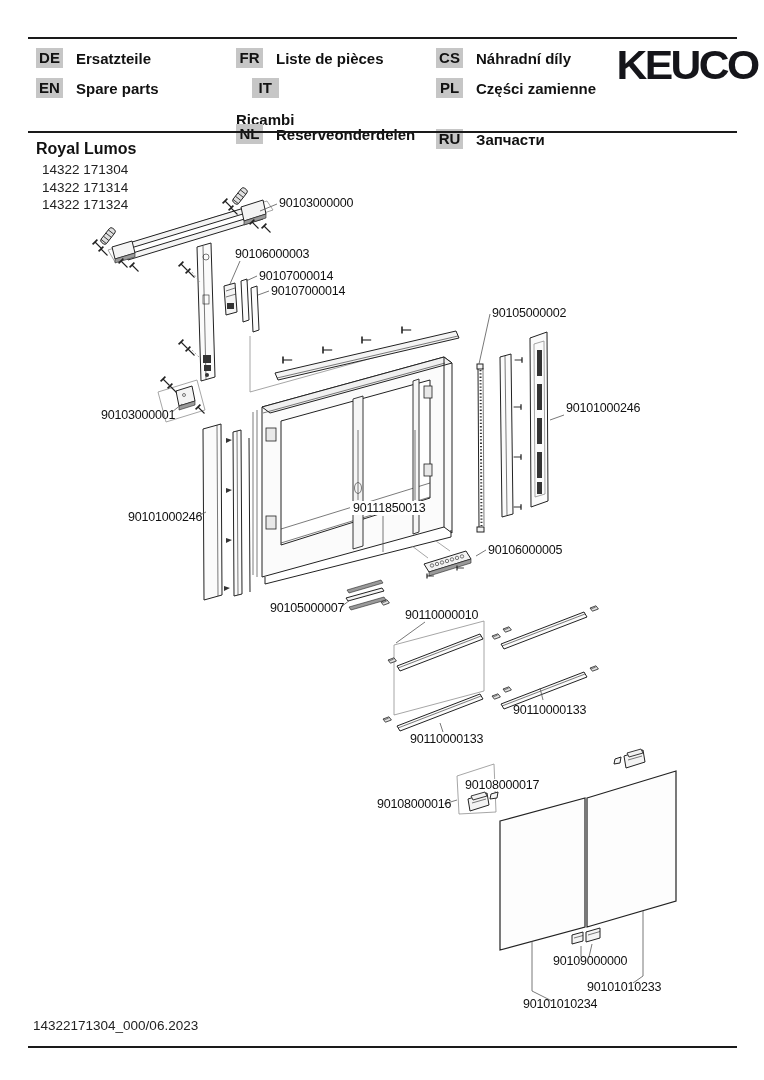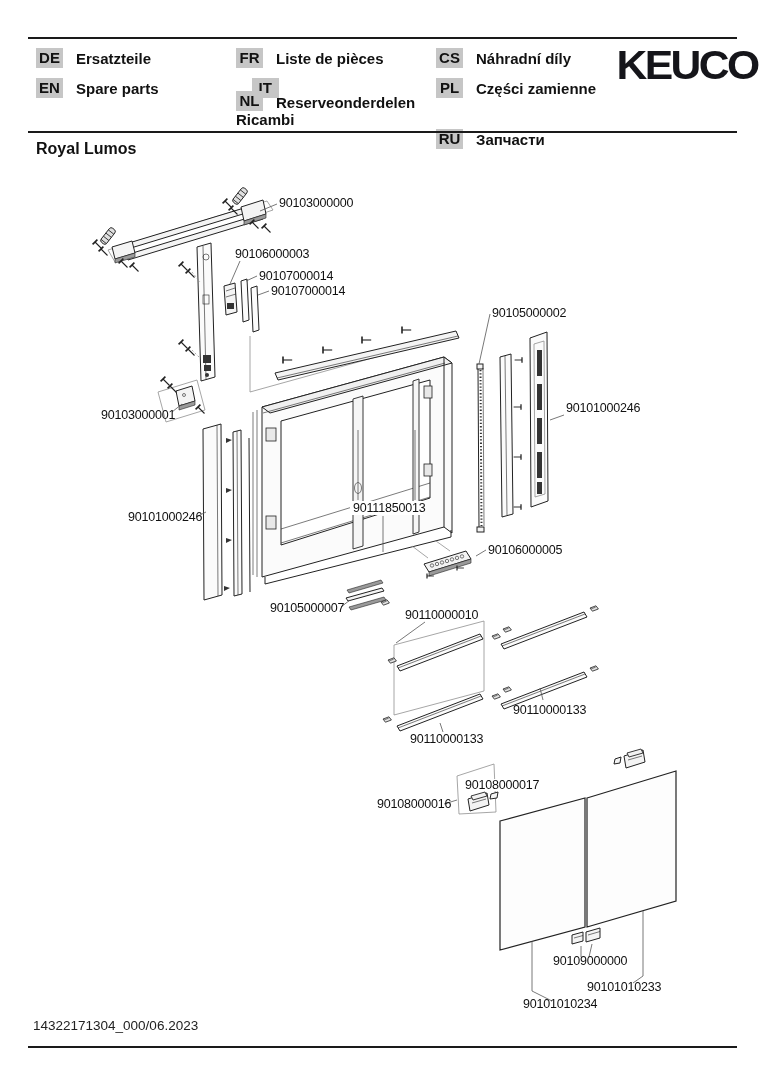--- a/index.html
+++ b/index.html
@@ -51,21 +51,21 @@
   </div>
 
   <div class="lang" style="left:236px;top:48px;">
     <span class="code">FR</span>
     <span class="lbl">Liste de pièces</span>
   </div>
   <div class="lang" style="left:236px;top:78px;flex-direction:column;">
     <span class="code">IT</span>
     <span class="lbl">Ricambi</span>
   </div>
-  <div class="lang" style="left:236px;top:91px;align-items:flex-end;">
+  <div class="lang" style="left:236px;top:124px;">
     <span class="code">NL</span>
     <span class="lbl">Reserveonderdelen</span>
   </div>
 
   <div class="lang" style="left:436px;top:48px;">
     <span class="code">CS</span>
     <span class="lbl">Náhradní díly</span>
   </div>
   <div class="lang" style="left:436px;top:78px;">
     <span class="code">PL</span>
@@ -74,20 +74,25 @@
   <div class="lang" style="left:436px;top:108px;margin-top:21px;">
     <span class="code">RU</span>
     <span class="lbl">Запчасти</span>
   </div>
 
   <div class="brand">KEUCO</div>
 
   <div class="rule" style="top:131px;height:2px;"></div>
 
   <div class="pname">Royal Lumos</div>
+  <div class="models">
+    <div>14322 171304</div>
+    <div>14322 171314</div>
+    <div>14322 171324</div>
+  </div>
 
   <svg id="art" width="764" height="1080" viewBox="0 0 764 1080">
     <defs>
       <g id="screw">
         <line x1="0" y1="0" x2="6.5" y2="6.5" stroke="#222" stroke-width="1.1"></line>
         <line x1="-2.4" y1="2.4" x2="2.4" y2="-2.4" stroke="#222" stroke-width="1.6"></line>
       </g>
       <g id="anchor">
         <rect x="-3.5" y="-9" width="7" height="18" rx="2.5" fill="#e0e0e0" stroke="#222" stroke-width="0.9"></rect>
         <line x1="-3.5" y1="-5" x2="3.5" y2="-5" stroke="#222" stroke-width="0.8"></line>

